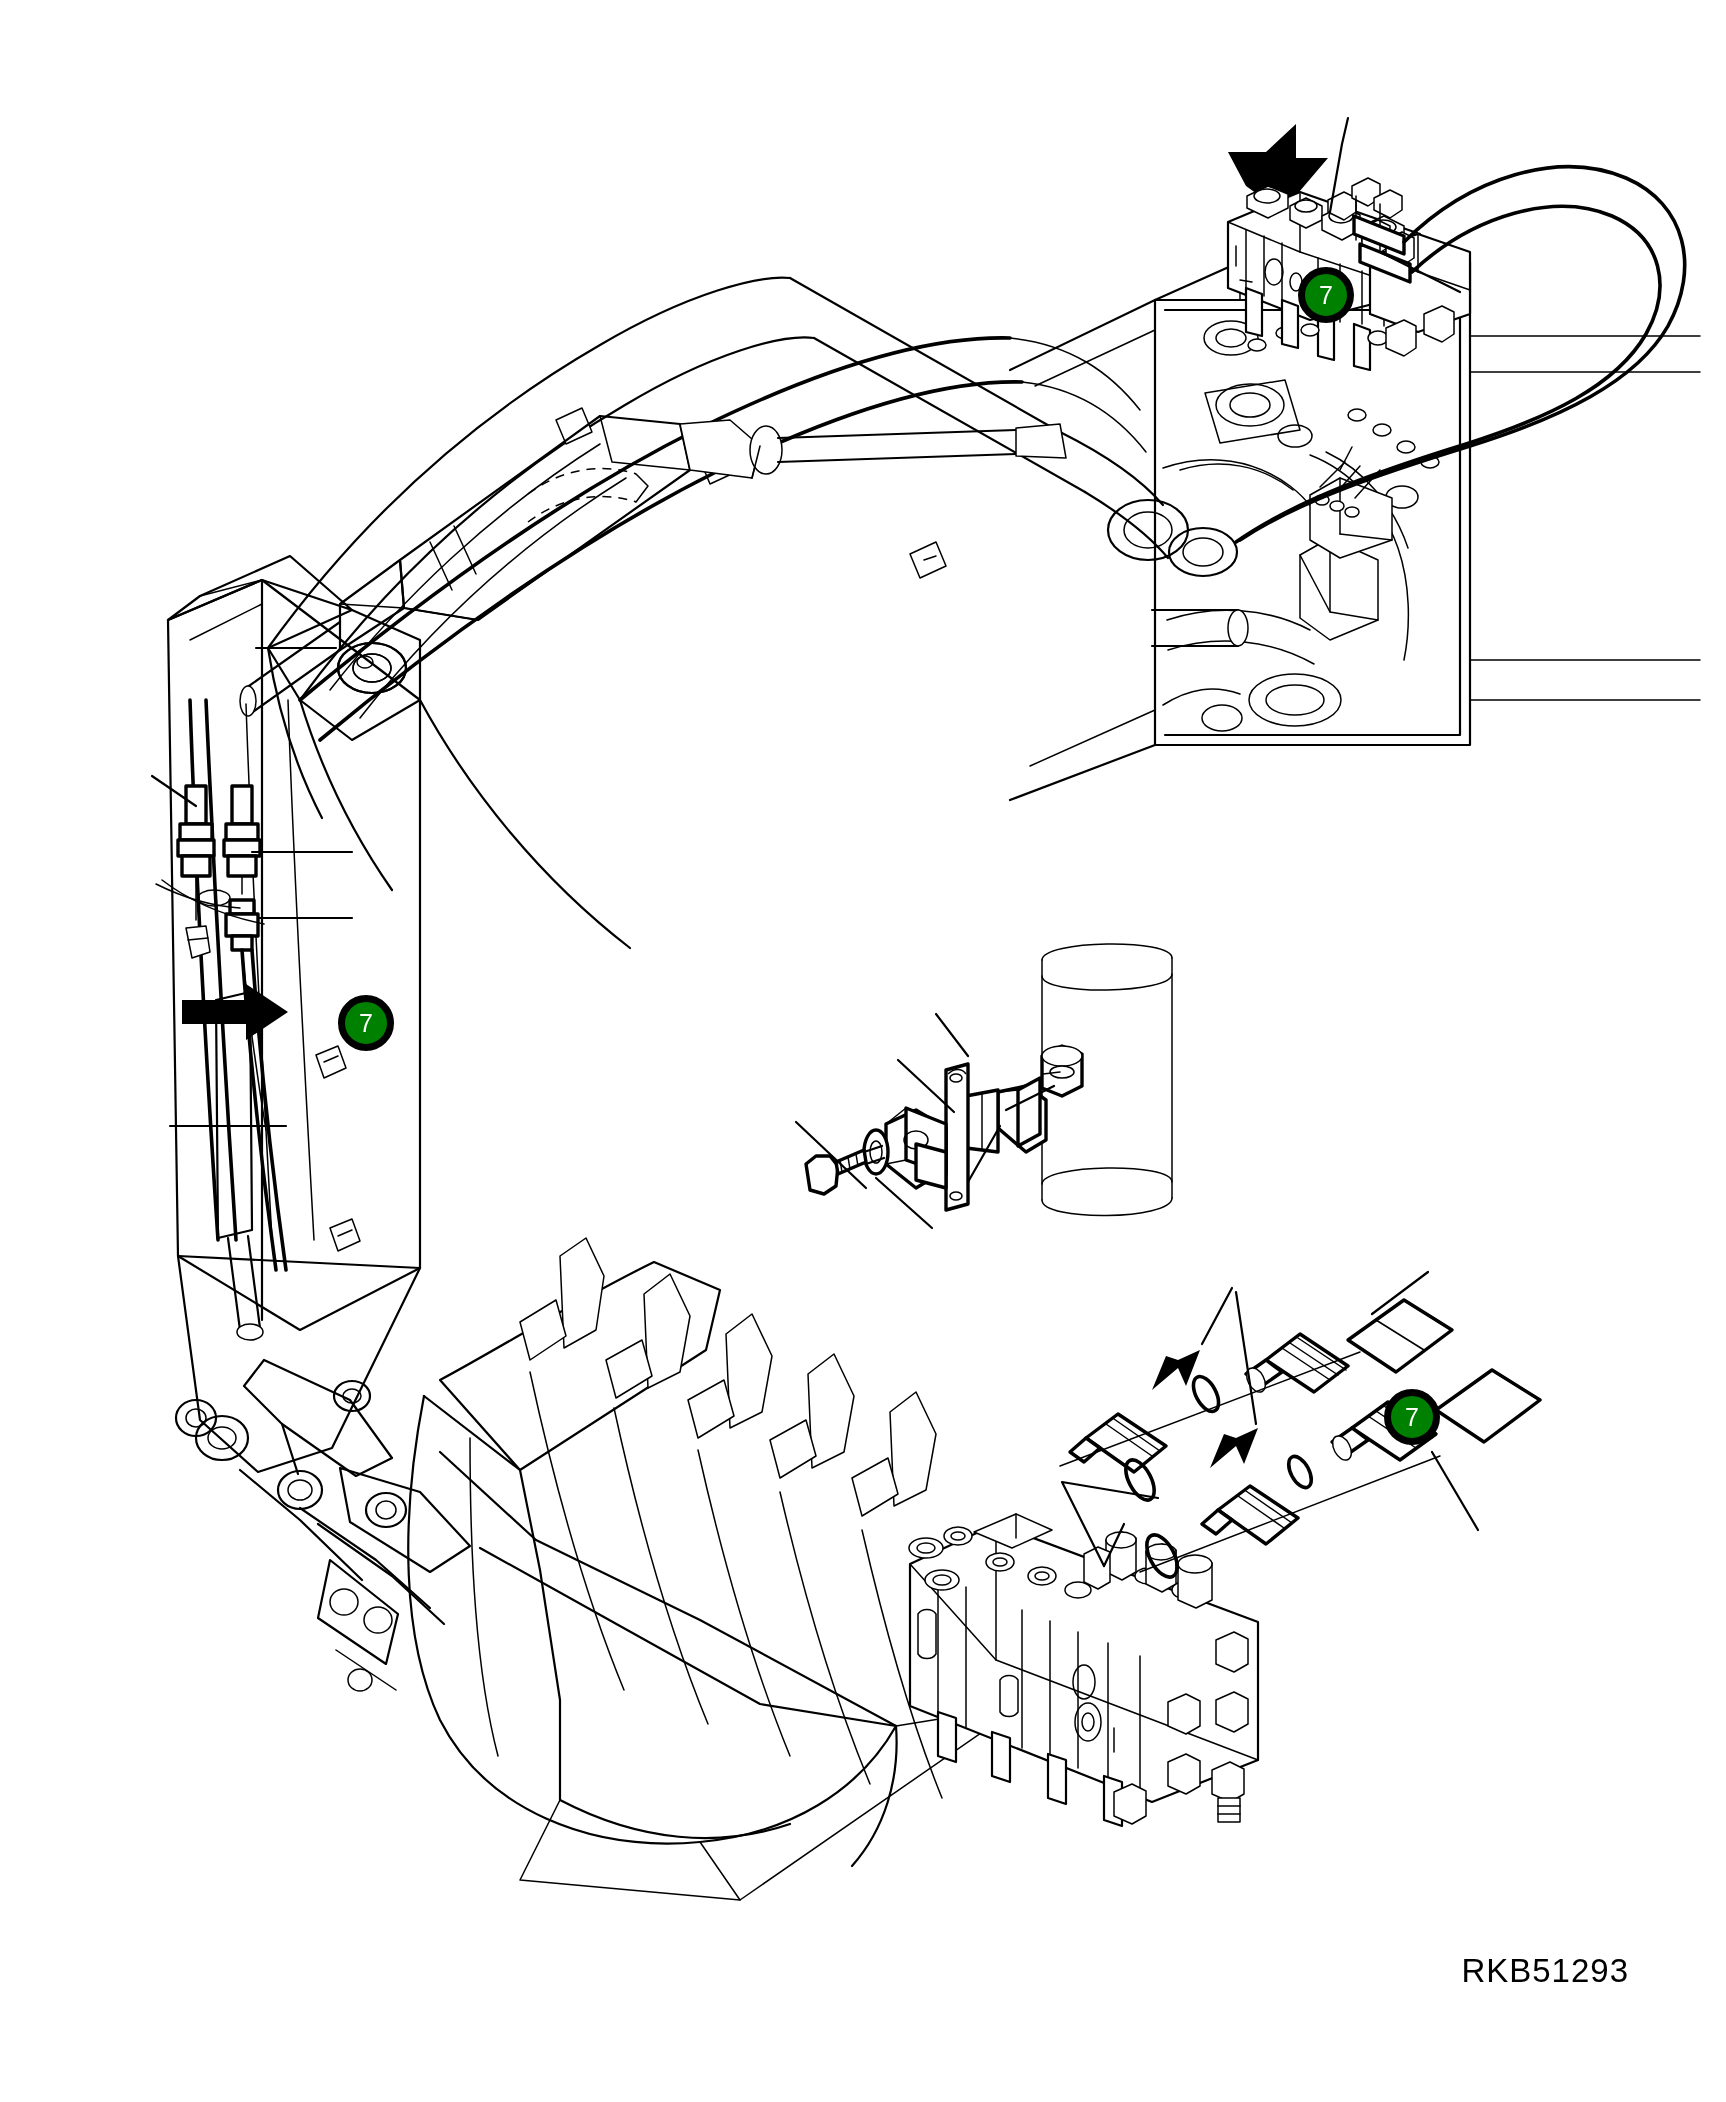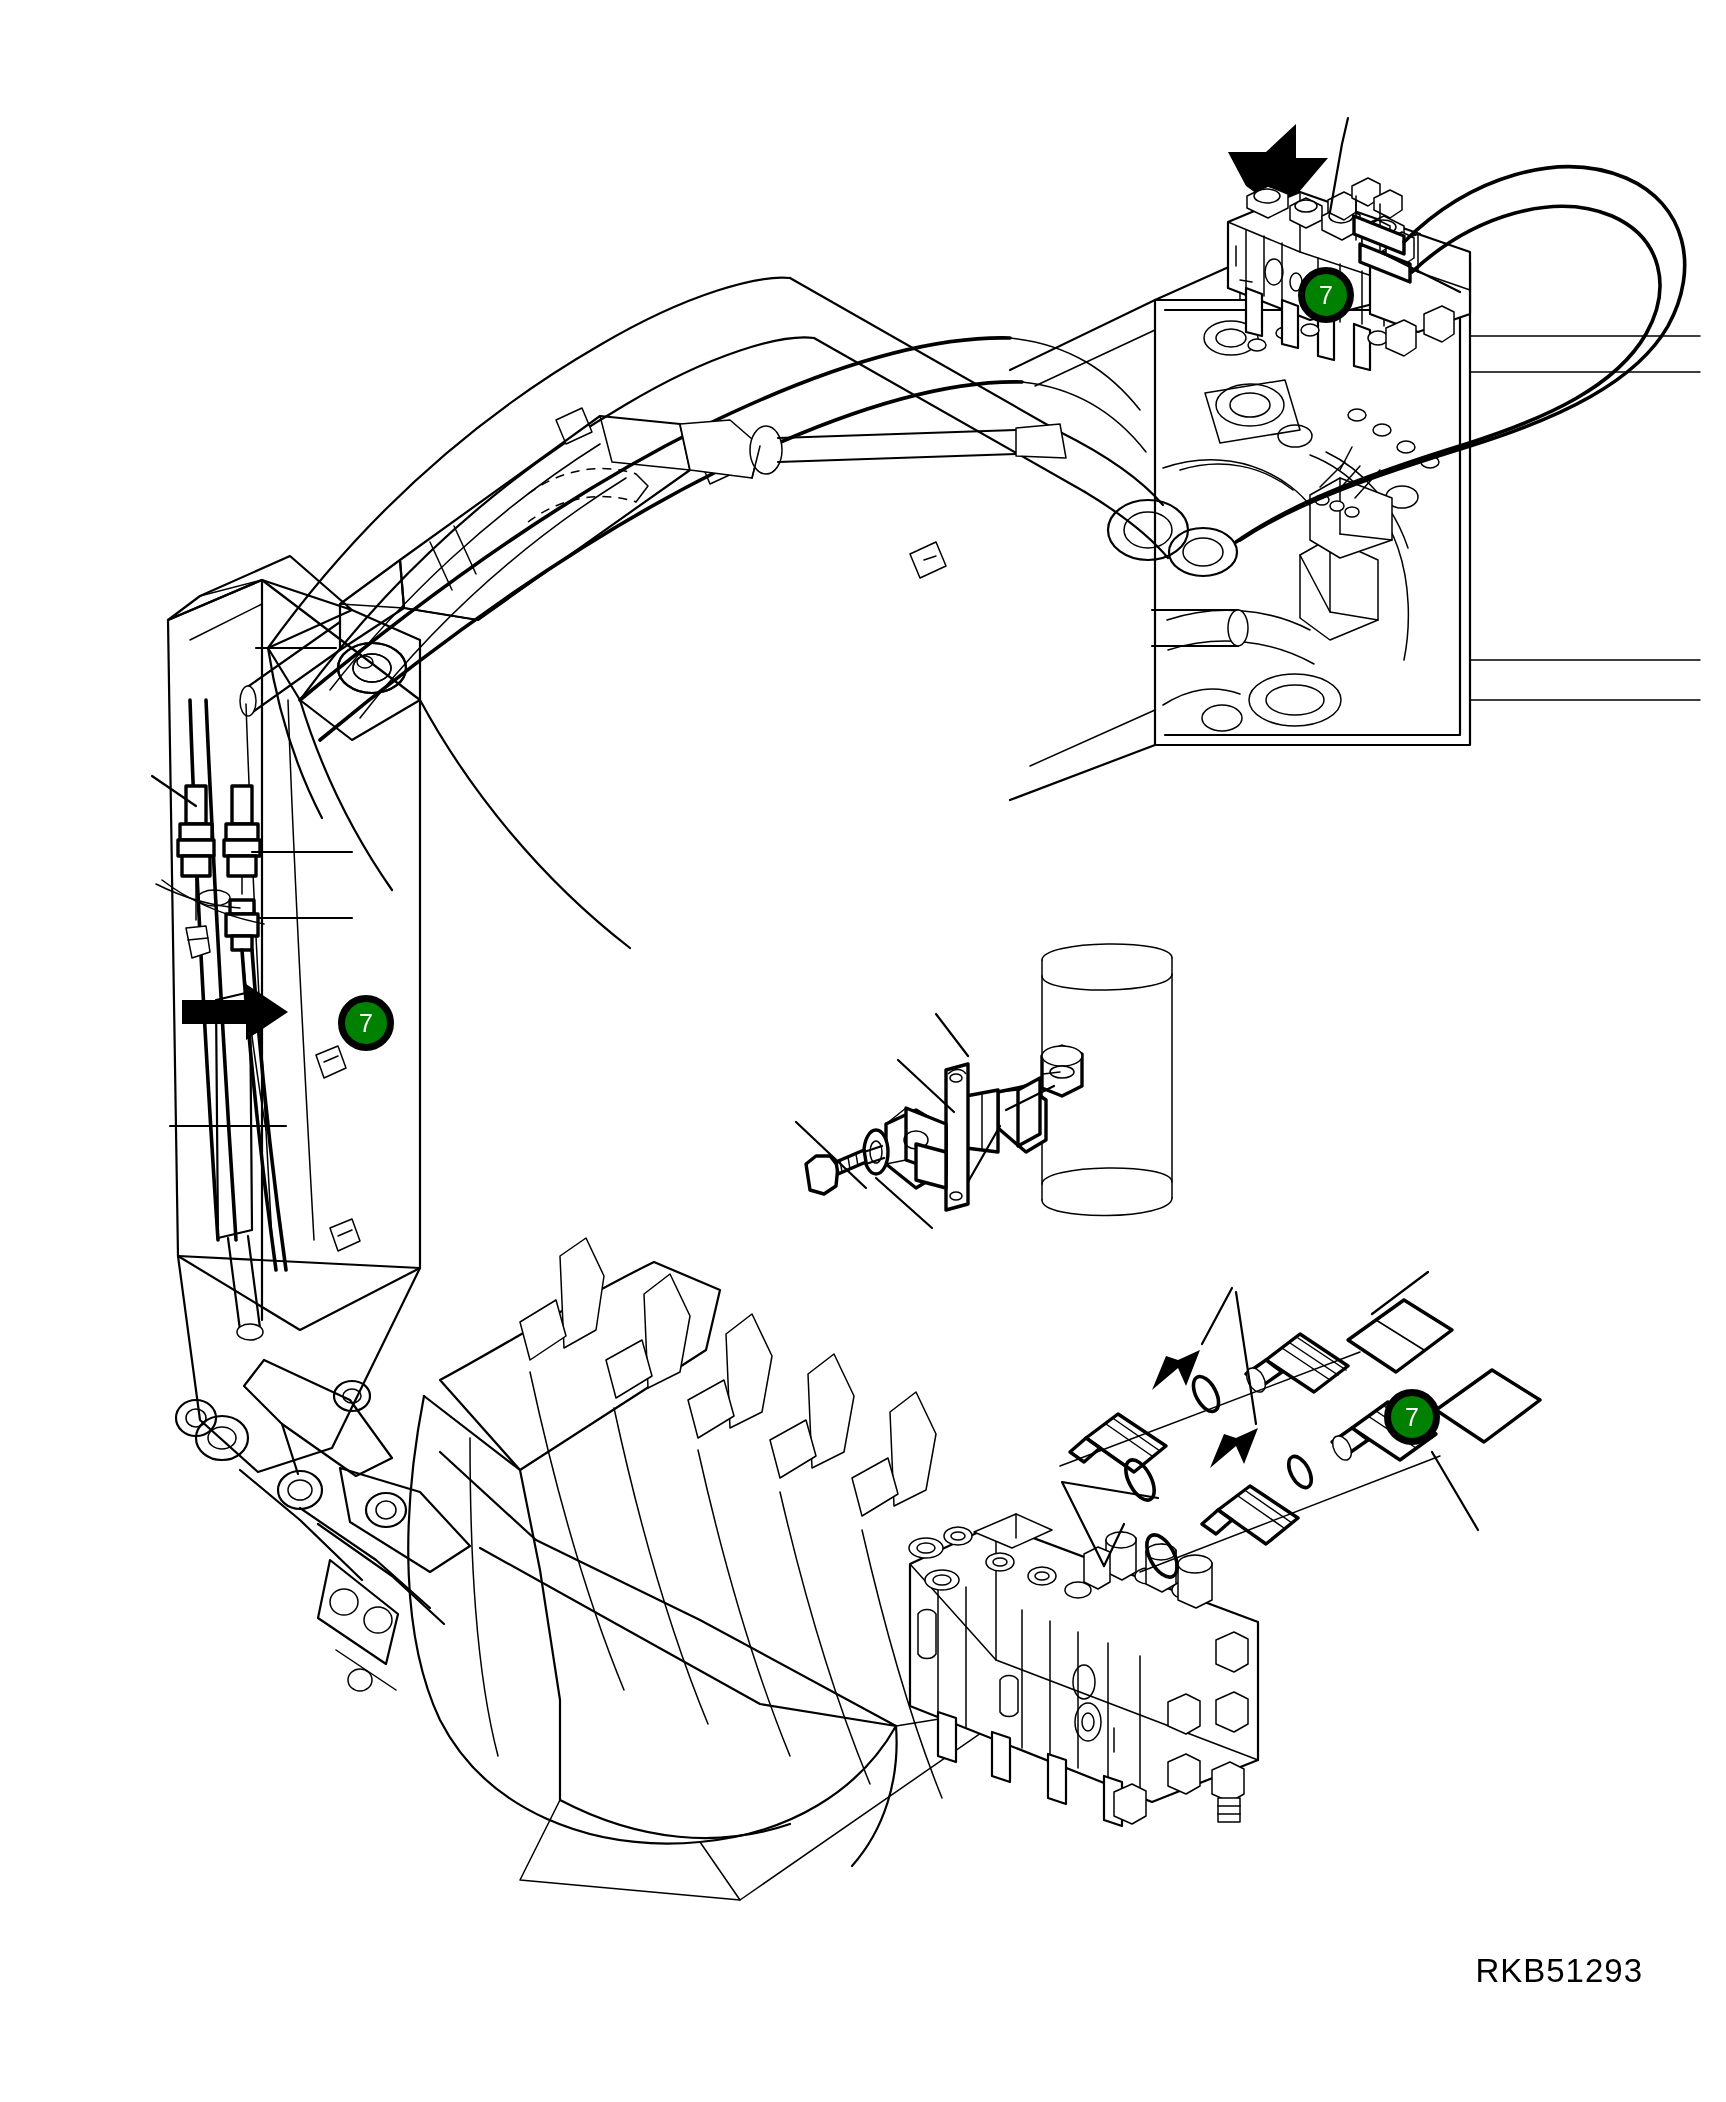--- a/index.html
+++ b/index.html
@@ -4,21 +4,21 @@
 <style>
   html,body{margin:0;padding:0;background:#fff;}
   body{width:1726px;height:2102px;position:relative;overflow:hidden;
        font-family:"Liberation Sans","DejaVu Sans",sans-serif;}
   #sheet{position:absolute;left:0;top:0;width:1726px;height:2102px;background:#ffffff;}
   #art{position:absolute;left:0;top:0;width:1726px;height:2102px;}
   .callout{position:absolute;width:56px;height:56px;border-radius:50%;
            background:#008000;border:7px solid #000000;box-sizing:border-box;
            display:flex;align-items:center;justify-content:center;
            color:#ffffff;font-size:25px;line-height:1;font-family:"Liberation Sans",sans-serif;}
-  #drawing-number{position:absolute;right:83px;top:1952px;font-size:33px;
+  #drawing-number{position:absolute;right:97px;top:1952px;font-size:33px;
                   letter-spacing:1px;color:#000;white-space:nowrap;}
 </style>
 </head>
 <body>
 
 <div id="sheet">
 
   <svg id="art" viewBox="0 0 1726 2102" xmlns="http://www.w3.org/2000/svg">
     <defs>
       <style>

